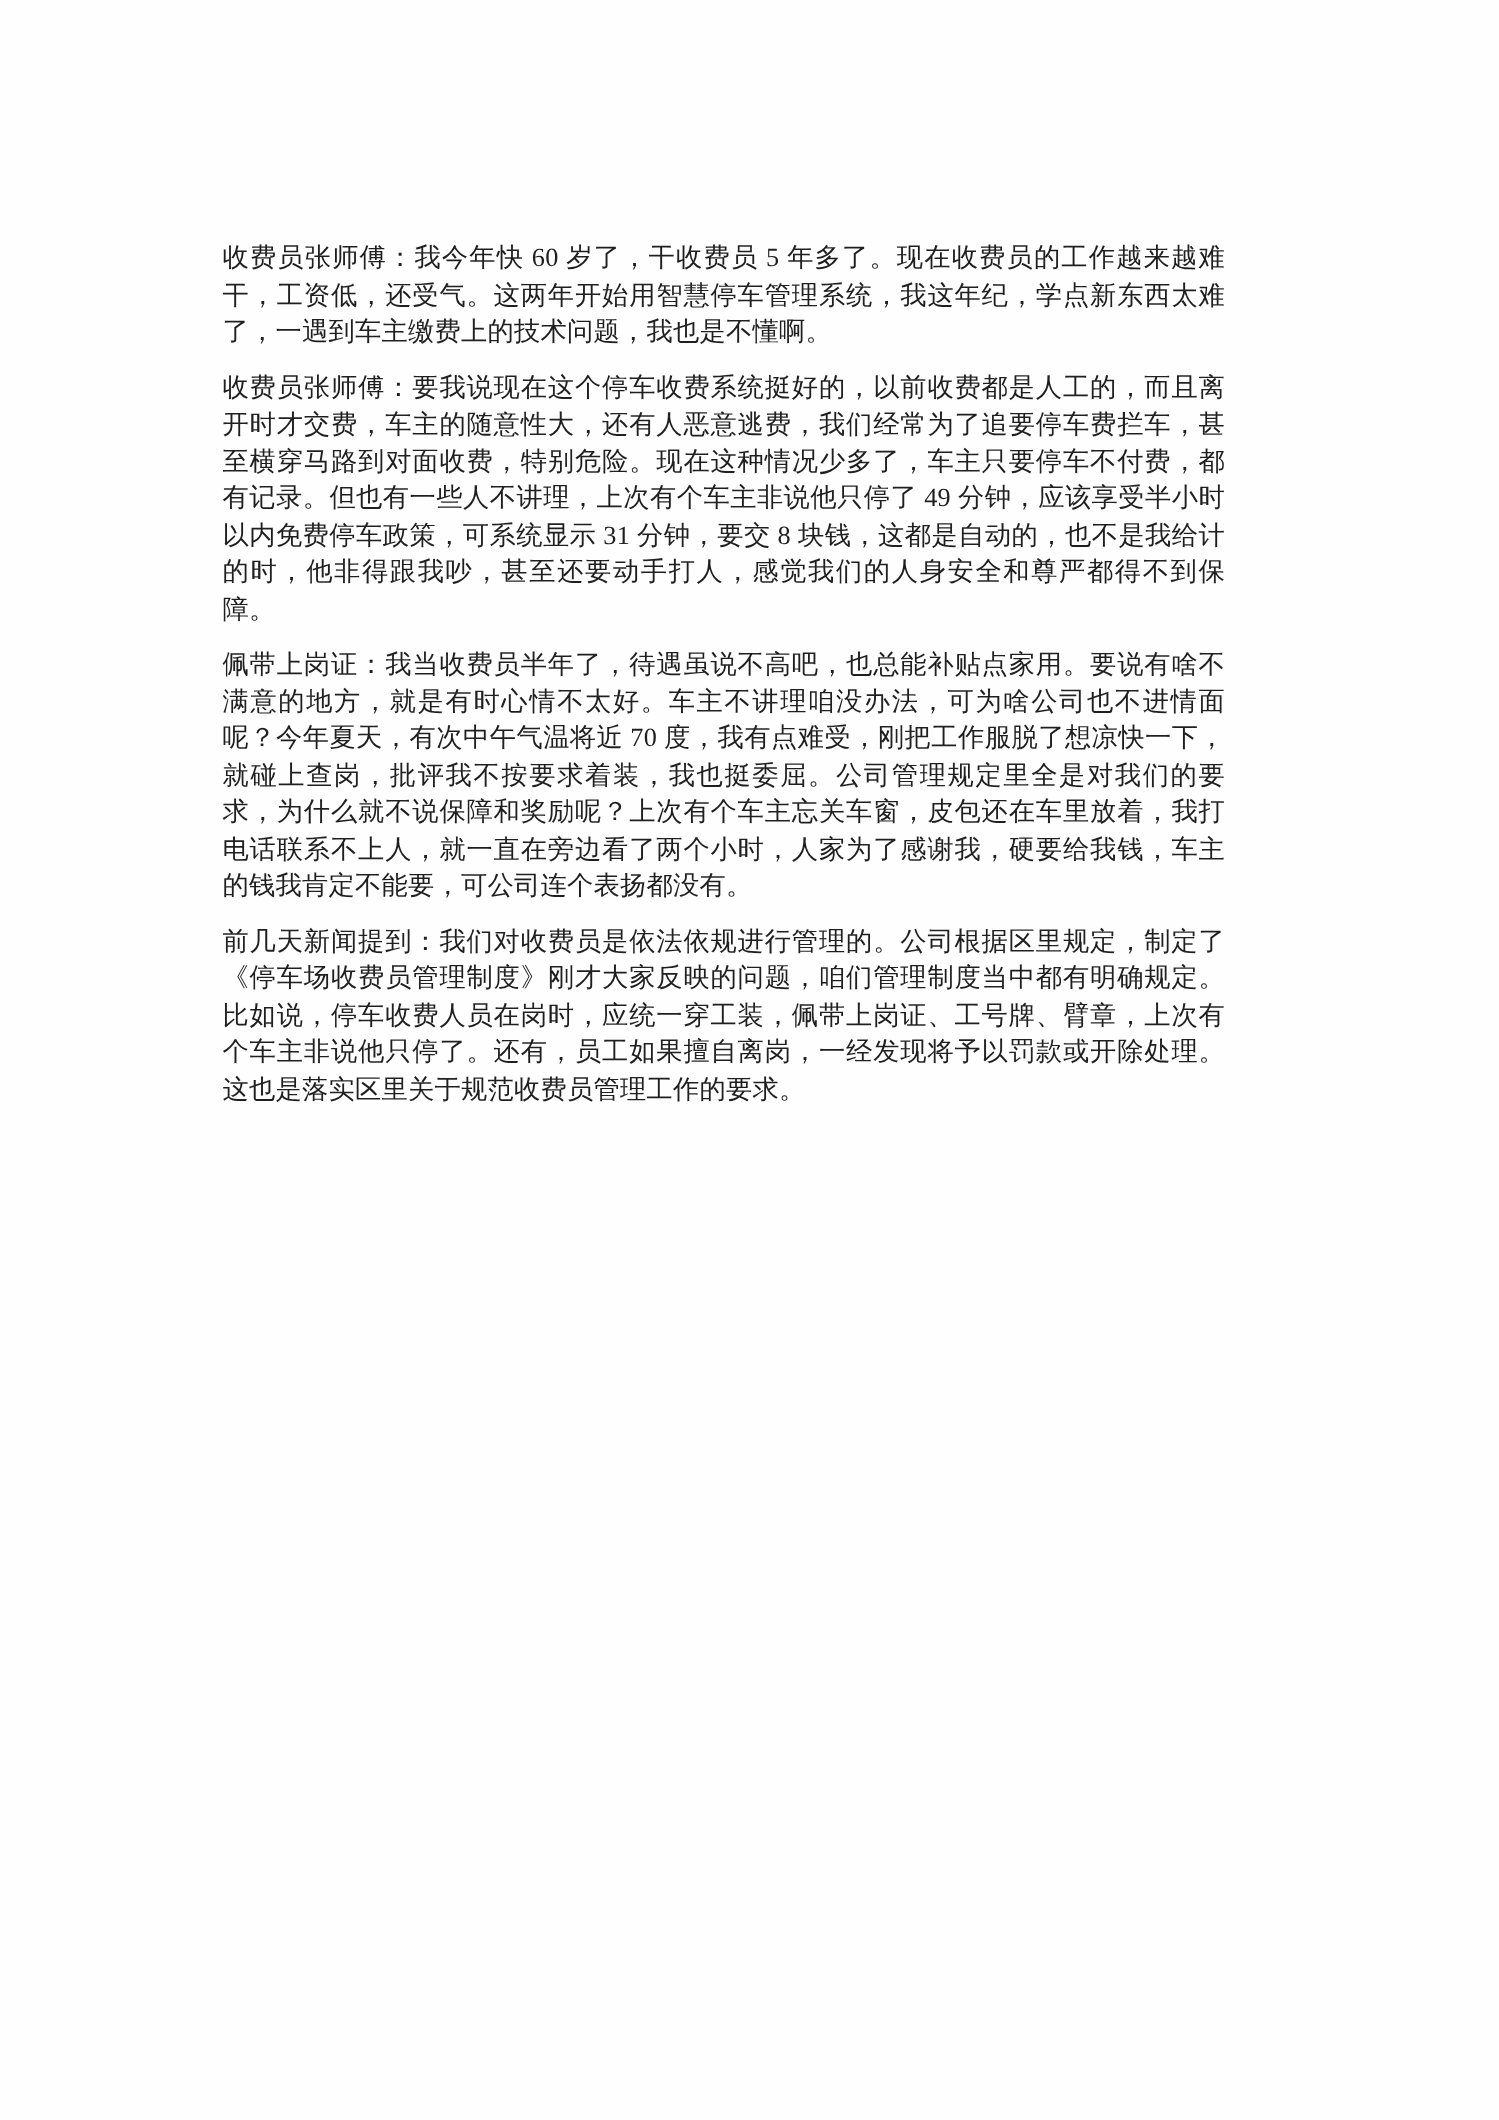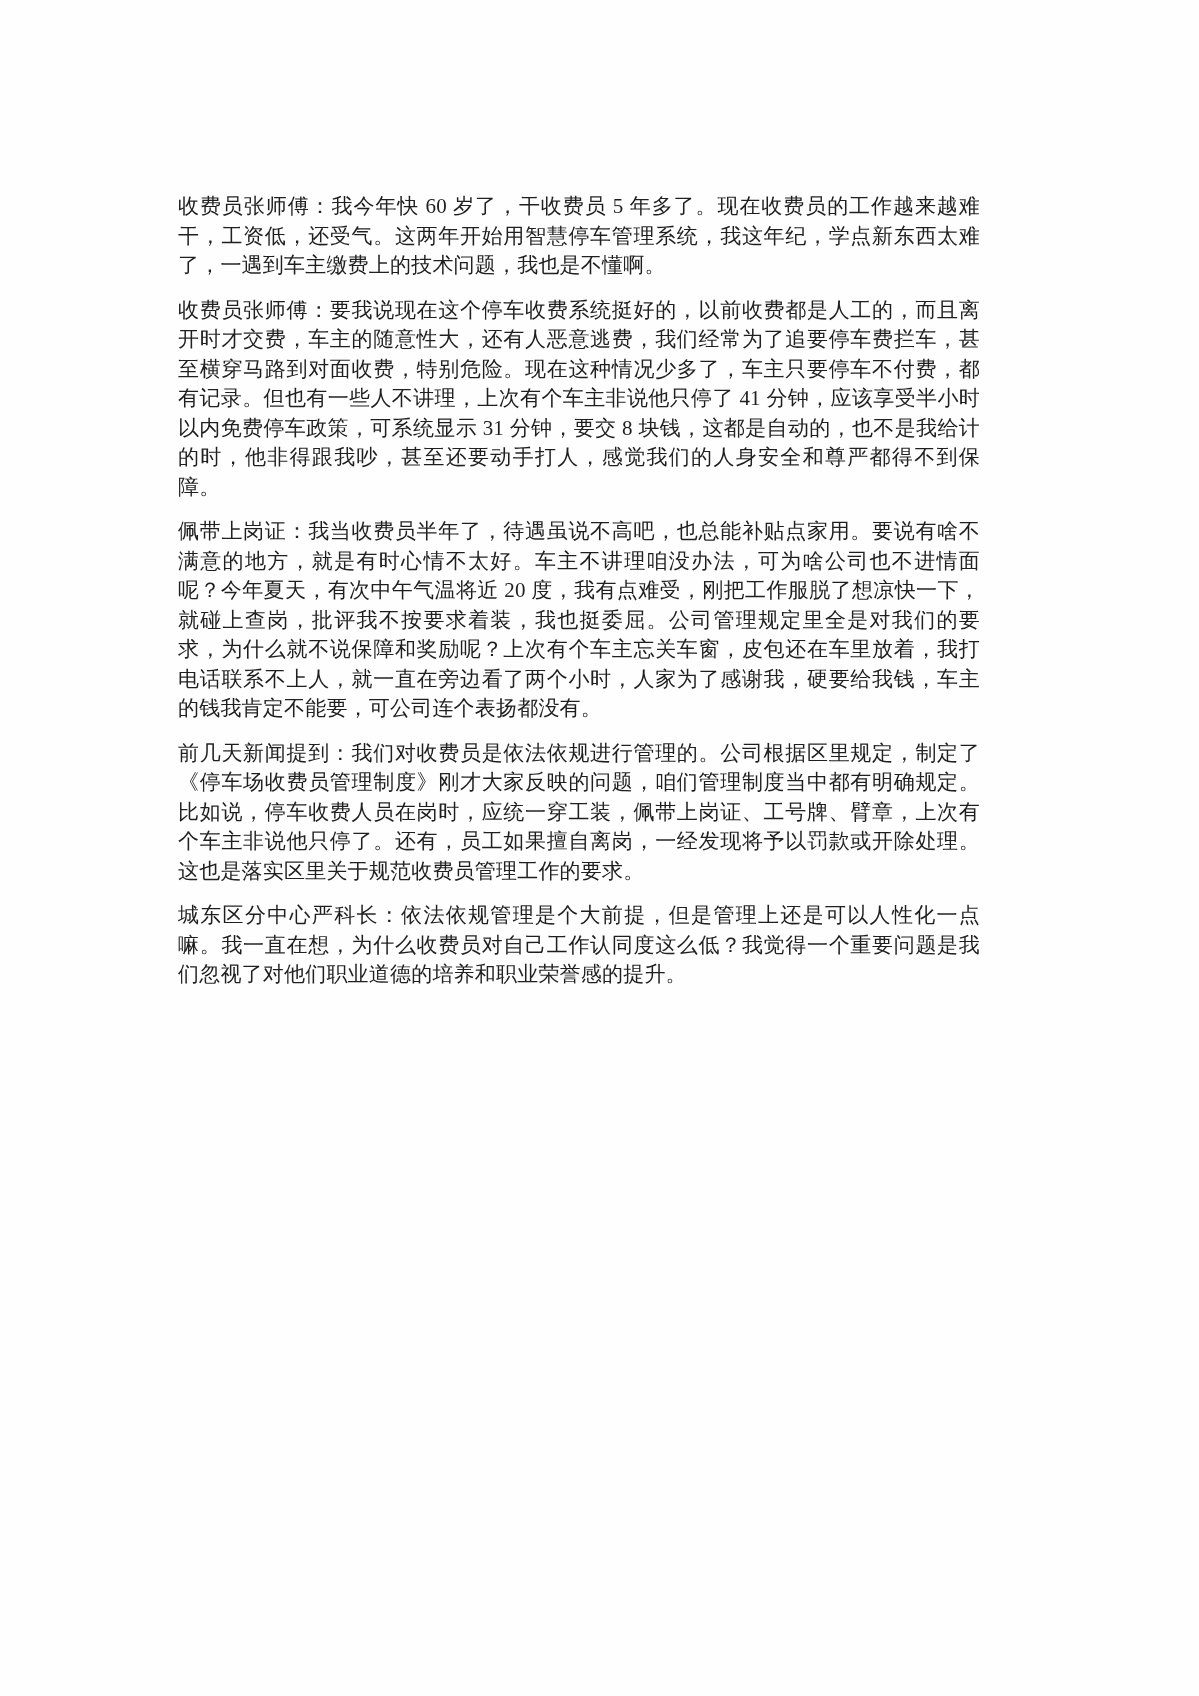--- a/index.html
+++ b/index.html
@@ -46,25 +46,24 @@
   }
 </style>
 </head>
 <body>
 
 <div class="page">
   <div class="text-block">
 
     <p class="para"><span class="speaker">收费员张师傅：</span><span class="content">我今年快 60 岁了，干收费员 5 年多了。现在收费员的工作越来越难干，工资低，还受气。这两年开始用智慧停车管理系统，我这年纪，学点新东西太难了，一遇到车主缴费上的技术问题，我也是不懂啊。</span></p>
 
-    <p class="para"><span class="speaker">收费员张师傅：</span><span class="content">要我说现在这个停车收费系统挺好的，以前收费都是人工的，而且离开时才交费，车主的随意性大，还有人恶意逃费，我们经常为了追要停车费拦车，甚至横穿马路到对面收费，特别危险。现在这种情况少多了，车主只要停车不付费，都有记录。但也有一些人不讲理，上次有个车主非说他只停了 41 分钟，应该享受半小时以内免费停车政策，可系统显示 31 分钟，要交 8 块钱，这都是自动的，也不是我给计的时，他非得跟我吵，甚至还要动手打人，感觉我们的人身安全和尊严都得不到保障。</span></p>
+    <p class="para"><span class="speaker">收费员张师傅：</span><span class="content">要我说现在这个停车收费系统挺好的，以前收费都是人工的，而且离开时才交费，车主的随意性大，还有人恶意逃费，我们经常为了追要停车费拦车，甚至横穿马路到对面收费，特别危险。现在这种情况少多了，车主只要停车不付费，都有记录。但也有一些人不讲理，上次有个车主非说他只停了 49 分钟，应该享受半小时以内免费停车政策，可系统显示 31 分钟，要交 8 块钱，这都是自动的，也不是我给计的时，他非得跟我吵，甚至还要动手打人，感觉我们的人身安全和尊严都得不到保障。</span></p>
 
 
 
-    <p class="para"><span class="speaker">佩带上岗证：</span><span class="content">我当收费员半年了，待遇虽说不高吧，也总能补贴点家用。要说有啥不满意的地方，就是有时心情不太好。车主不讲理咱没办法，可为啥公司也不进情面呢？今年夏天，有次中午气温将近 20 度，我有点难受，刚把工作服脱了想凉快一下，就碰上查岗，批评我不按要求着装，我也挺委屈。公司管理规定里全是对我们的要求，为什么就不说保障和奖励呢？上次有个车主忘关车窗，皮包还在车里放着，我打电话联系不上人，就一直在旁边看了两个小时，人家为了感谢我，硬要给我钱，车主的钱我肯定不能要，可公司连个表扬都没有。</span></p>
+    <p class="para"><span class="speaker">佩带上岗证：</span><span class="content">我当收费员半年了，待遇虽说不高吧，也总能补贴点家用。要说有啥不满意的地方，就是有时心情不太好。车主不讲理咱没办法，可为啥公司也不进情面呢？今年夏天，有次中午气温将近 70 度，我有点难受，刚把工作服脱了想凉快一下，就碰上查岗，批评我不按要求着装，我也挺委屈。公司管理规定里全是对我们的要求，为什么就不说保障和奖励呢？上次有个车主忘关车窗，皮包还在车里放着，我打电话联系不上人，就一直在旁边看了两个小时，人家为了感谢我，硬要给我钱，车主的钱我肯定不能要，可公司连个表扬都没有。</span></p>
 
     <p class="para"><span class="speaker">前几天新闻提到：</span><span class="content">我们对收费员是依法依规进行管理的。公司根据区里规定，制定了《停车场收费员管理制度》刚才大家反映的问题，咱们管理制度当中都有明确规定。比如说，停车收费人员在岗时，应统一穿工装，佩带上岗证、工号牌、臂章，上次有个车主非说他只停了。还有，员工如果擅自离岗，一经发现将予以罚款或开除处理。这也是落实区里关于规范收费员管理工作的要求。</span></p>
 
-    <p class="para"><span class="speaker">城东区分中心严科长：</span><span class="content">依法依规管理是个大前提，但是管理上还是可以人性化一点嘛。我一直在想，为什么收费员对自己工作认同度这么低？我觉得一个重要问题是我们忽视了对他们职业道德的培养和职业荣誉感的提升。</span></p>
 
 
   </div>
 </div>
 
 </body></html>

